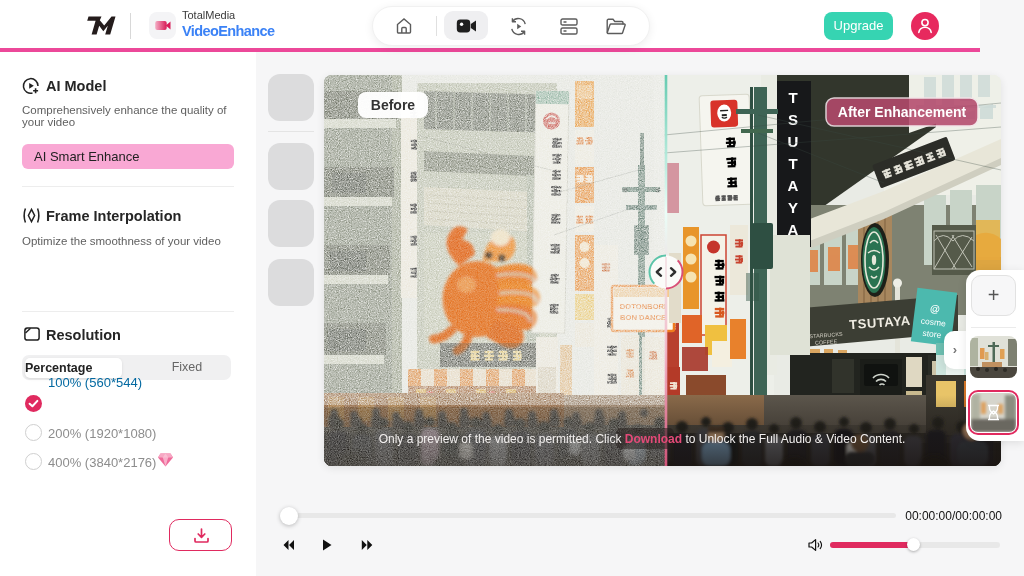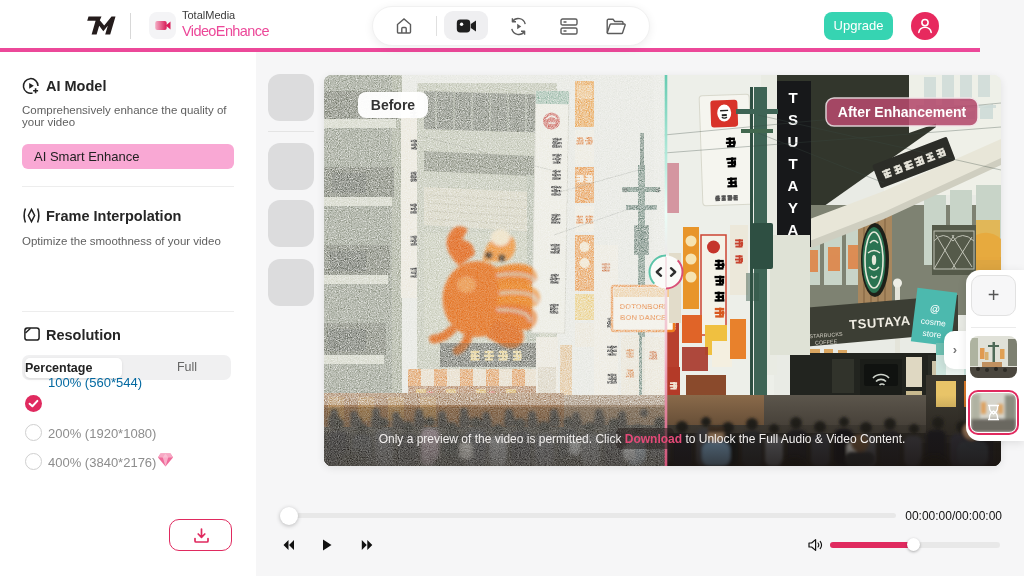--- a/index.html
+++ b/index.html
@@ -7,21 +7,21 @@
     font-family:"Liberation Sans", sans-serif; }
   .abs { position:absolute; }
   
   #header { position:absolute; left:0; top:0; width:980px; height:52px;
     background:#fff; border-bottom:4px solid #ec4899; z-index:30; }
   #hdiv1 { position:absolute; left:130px; top:13px; width:1px; height:26px; background:#d8d8d8; }
   #appicon { position:absolute; left:149px; top:12px; width:27px; height:27px;
     border-radius:8px; background:#f4f4f6; }
   #brandtxt { position:absolute; left:182px; top:10px; line-height:1; }
   #brandtxt .t1 { font-size:11px; color:#3a3a3a; }
-  #brandtxt .t2 { font-size:14.5px; font-weight:normal; color:#ec4899; margin-top:3px; letter-spacing:-0.6px;text-align:right;}
+  #brandtxt .t2 { font-size:14.5px; font-weight:bold; color:#3b82f6; margin-top:3px; letter-spacing:-0.6px;text-align:right;}
   #navpill { position:absolute; left:372px; top:6px; width:278px; height:40px;
     background:#fff; border-radius:21px; border:1px solid #f1f1f1;
     box-shadow:0 2px 10px rgba(0,0,0,0.07); }
   #navdiv { position:absolute; left:436px; top:16px; width:1px; height:20px; background:#e0e0e0; }
   #navactive { position:absolute; left:444px; top:11px; width:44px; height:29px;
     border-radius:9px; background:#efeff1; }
   #upgrade { position:absolute; left:824px; top:12px; width:69px; height:28px;
     border-radius:8px; background:#36d4b2; color:#fff; font-size:13px; font-weight:normal;
     text-align:center; line-height:28px; }
   #avatar { position:absolute; left:911px; top:12px; width:28px; height:28px;
@@ -174,21 +174,21 @@
   <div class="sdivider" style="top:311px"></div>
 
   <svg class="abs" style="left:24px;top:327px" width="16" height="14" viewBox="0 0 16 14" fill="none" stroke="#222" stroke-width="1.5">
     <rect x="0.9" y="0.9" width="14.2" height="12.2" rx="2.4"></rect>
     <path d="M1.5 6 L6.5 1.2" stroke-width="1.4"></path>
     <path d="M1.3 3.4 L3.6 1.2 L1.3 1.2 Z" fill="#222" stroke="none"></path>
   </svg>
   <div class="shead" style="top:327px">Resolution</div>
   <div id="seg">
       <div id="segactive">Percentage</div>
-      <div id="segfixed">Full</div>
+      <div id="segfixed">Fixed</div>
     </div>
   <div class="radio r-on" style="top:395px">
     <svg width="17" height="17" viewBox="0 0 17 17" fill="none" stroke="#fff" stroke-width="2" stroke-linecap="round" stroke-linejoin="round">
         <path d="M4.6 8.7 L7.4 11.3 L12.4 5.9"></path>
       </svg>
   </div>
   <div class="rlabel" style="top:375px;color:#0369a1">100% (560*544)</div>
   <div class="radio r-off" style="top:424px"></div>
   <div class="rlabel" style="top:426px;color:#8d8d8d">200% (1920*1080)</div>
   <div class="radio r-off" style="top:453px"></div>

